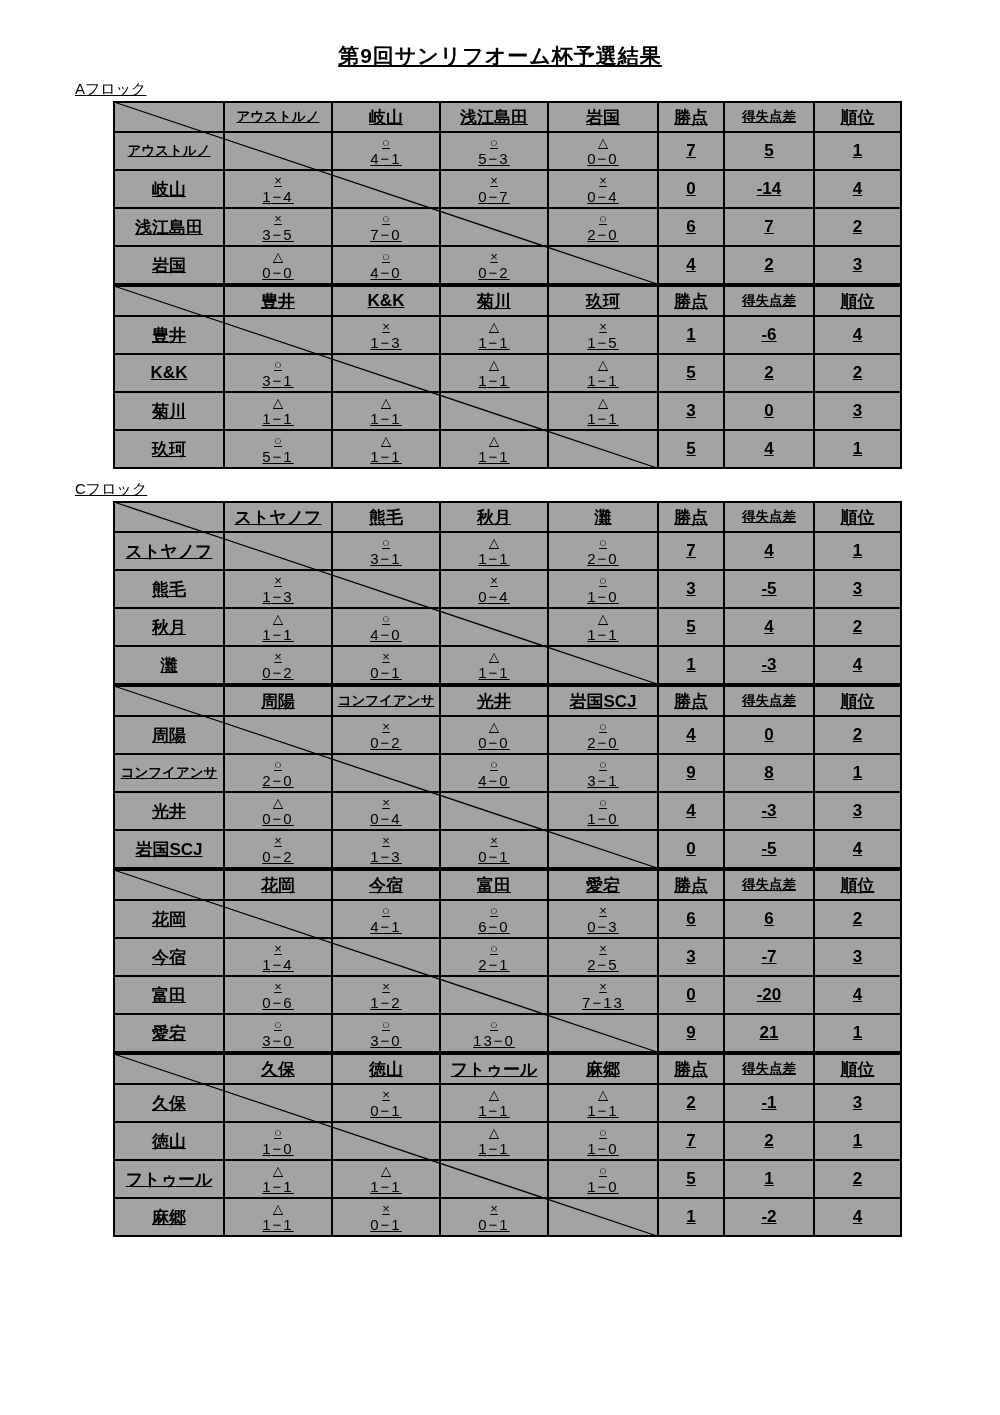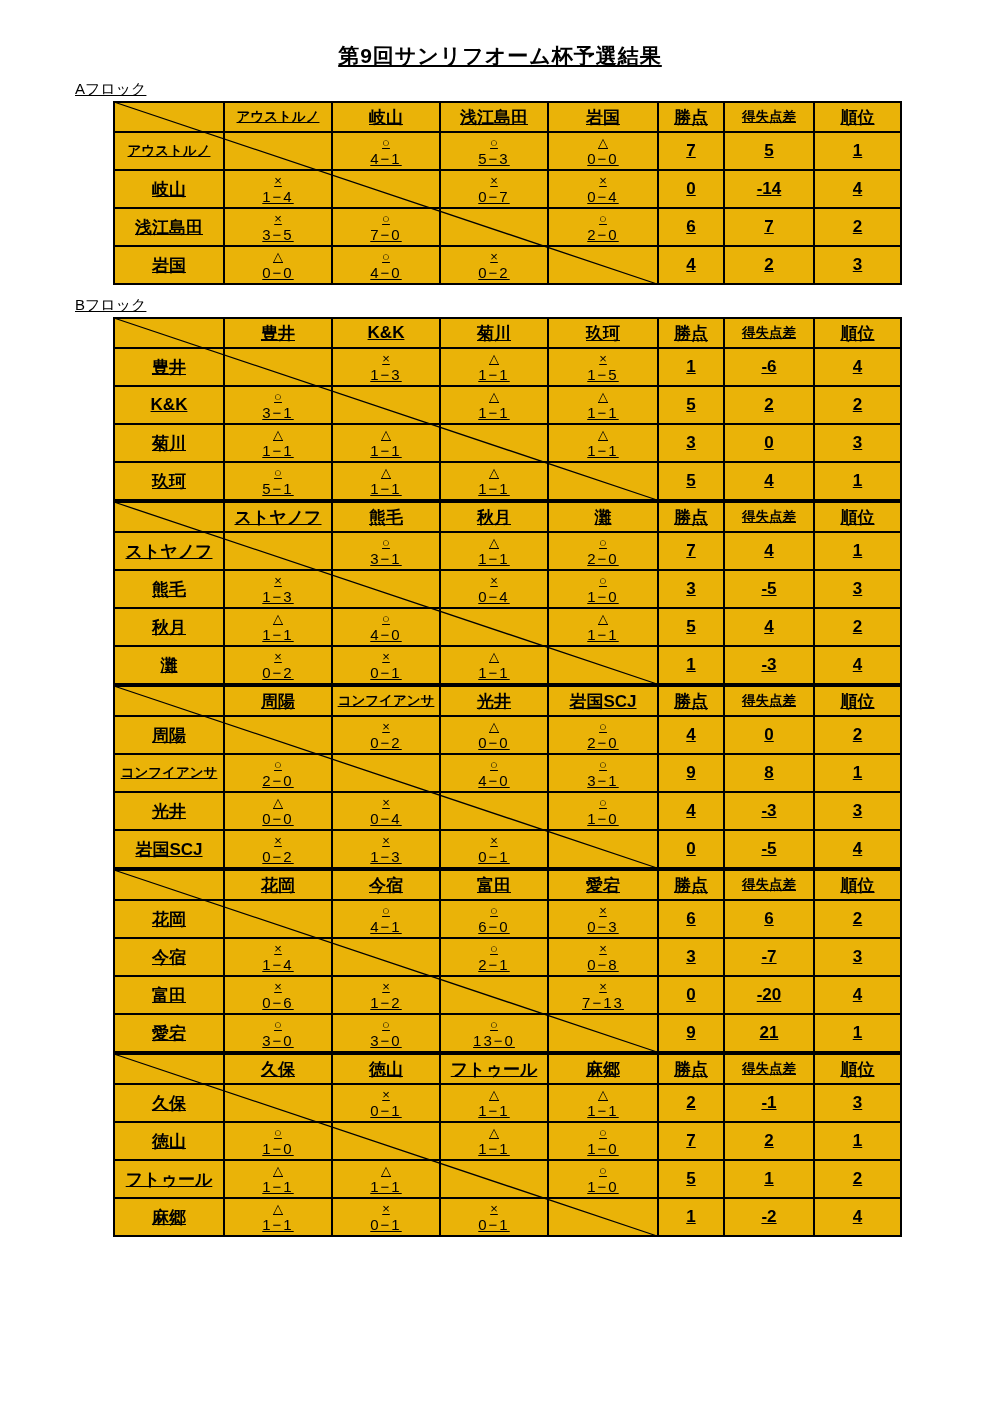--- a/index.html
+++ b/index.html
@@ -19,21 +19,21 @@
   .block-label {
     margin: 11px 0 3px 75px;
     font-size: 15px; line-height: 18px;
   }
   .block:first-of-type .block-label { margin-top: 4px; }
 
   .table-wrap { position: relative; width: 787px; margin-left: 113px; }
 
   table.results {
     border-collapse: collapse; table-layout: fixed;
-    width: 787px; background: #eab308;
+    width: 787px; background: #a3a3a3;
   }
   table.results th, table.results td {
     border: 2px solid #000; padding: 0; margin: 0;
     text-align: center; vertical-align: middle; overflow: hidden;
     white-space: nowrap;
   }
   tr.header-row { height: 30px; }
   tr.team-row { height: 38px; }
 
   th.opp, th.stat-h { font-size: 17px; font-weight: bold; }
@@ -164,21 +164,20 @@
                 <td class="stat">3</td>
               </tr>
             </tbody>
           </table>
           <svg class="diag" viewBox="0 0 787 184" preserveAspectRatio="none">
             <line x1="1" y1="1" x2="544" y2="183" stroke="#000000" stroke-width="1.3"></line>
           </svg>
         </div>
       </section>
       <section class="block">
-        <div class="block-label">Bフロック</div>
         <div class="table-wrap">
           <table class="results">
             <colgroup>
               <col style="width: 110px;">
               <col style="width: 108px;">
               <col style="width: 108px;">
               <col style="width: 108px;">
               <col style="width: 110px;">
               <col style="width: 66px;">
               <col style="width: 90px;">
@@ -274,20 +273,21 @@
                 <td class="stat">1</td>
               </tr>
             </tbody>
           </table>
           <svg class="diag" viewBox="0 0 787 184" preserveAspectRatio="none">
             <line x1="1" y1="1" x2="544" y2="183" stroke="#000000" stroke-width="1.3"></line>
           </svg>
         </div>
       </section>
       <section class="block">
+        <div class="block-label">Cフロック</div>
         <div class="table-wrap">
           <table class="results">
             <colgroup>
               <col style="width: 110px;">
               <col style="width: 108px;">
               <col style="width: 108px;">
               <col style="width: 108px;">
               <col style="width: 110px;">
               <col style="width: 66px;">
               <col style="width: 90px;">
@@ -549,21 +549,21 @@
                   <div class="mark">×</div>
                   <div class="score">1−4</div>
                 </td>
                 <td class="match self"></td>
                 <td class="match">
                   <div class="mark">○</div>
                   <div class="score">2−1</div>
                 </td>
                 <td class="match">
                   <div class="mark">×</div>
-                  <div class="score">0−8</div>
+                  <div class="score">2−5</div>
                 </td>
                 <td class="stat">3</td>
                 <td class="stat">-7</td>
                 <td class="stat">3</td>
               </tr>
               <tr class="team-row">
                 <th class="team">富田</th>
                 <td class="match">
                   <div class="mark">×</div>
                   <div class="score">0−6</div>

